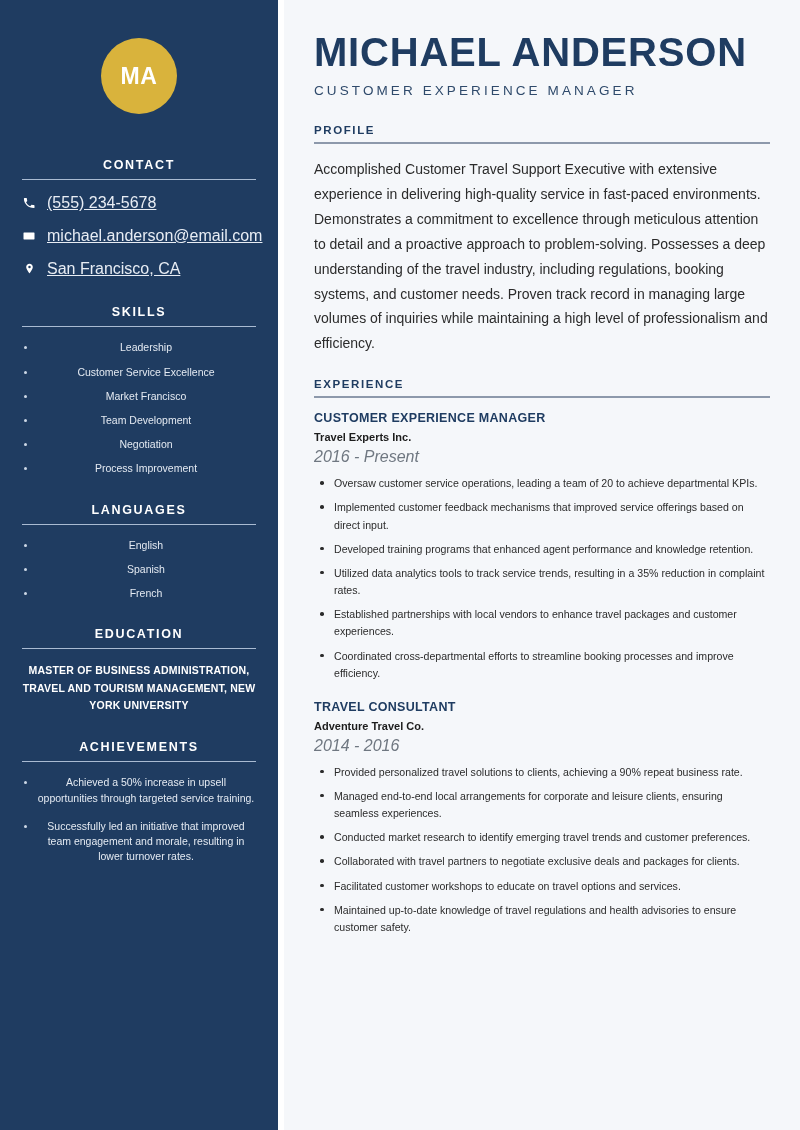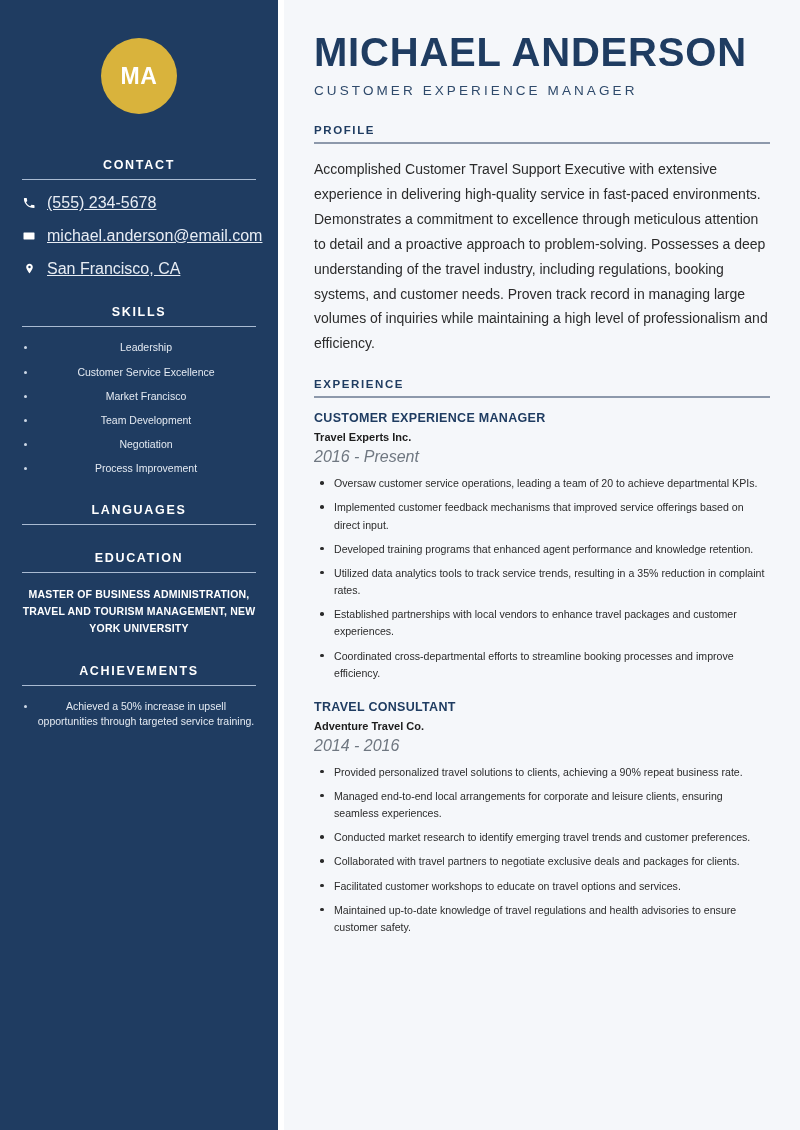--- a/index.html
+++ b/index.html
@@ -275,33 +275,39 @@
         <li>Market Francisco</li>
         <li>Team Development</li>
         <li>Negotiation</li>
         <li>Process Improvement</li>
       </ul>
     </section>
 
     <section class="side-section">
       <div class="side-heading">LANGUAGES</div>
       <div class="side-rule"></div>
+      <ul class="side-list">
+        <li>English</li>
+        <li>Spanish</li>
+        <li>French</li>
+      </ul>
     </section>
 
     <section class="side-section">
       <div class="side-heading">EDUCATION</div>
       <div class="side-rule"></div>
       <div class="edu-block">MASTER OF BUSINESS ADMINISTRATION, TRAVEL AND TOURISM MANAGEMENT, NEW YORK UNIVERSITY</div>
     </section>
 
     <section class="side-section">
       <div class="side-heading">ACHIEVEMENTS</div>
       <div class="side-rule"></div>
       <ul class="side-list wrap">
         <li>Achieved a 50% increase in upsell opportunities through targeted service training.</li>
+        <li>Successfully led an initiative that improved team engagement and morale, resulting in lower turnover rates.</li>
       </ul>
     </section>
 
   </aside>
 
   <div class="gap-strip"></div>
 
   <main class="main">
 
     <h1 class="name">MICHAEL ANDERSON</h1>

